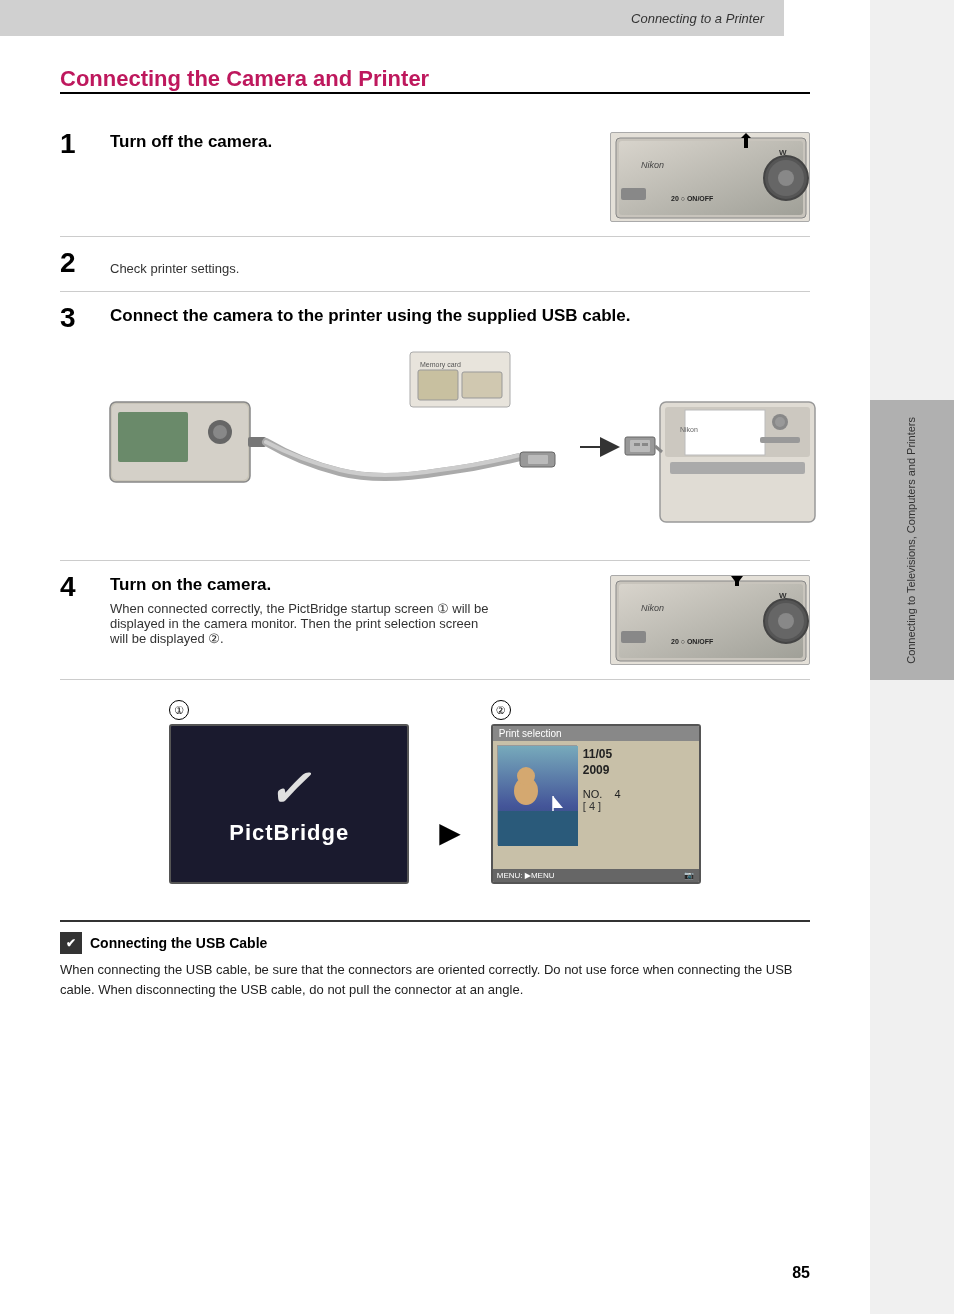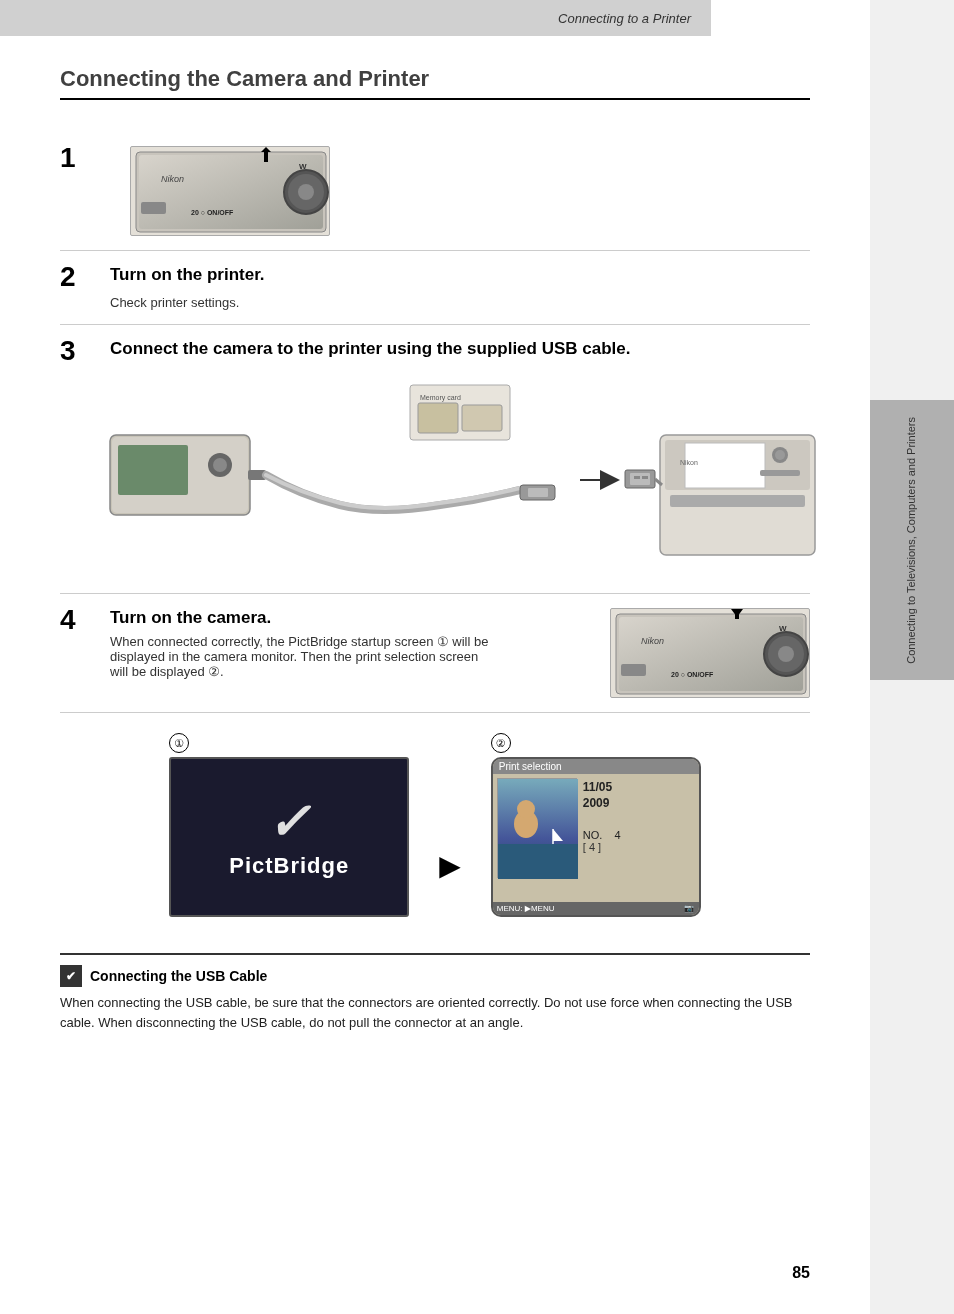--- a/index.html
+++ b/index.html
@@ -17,21 +17,21 @@
       height: 1314px;
       background: #fff;
       position: absolute;
       left: 0;
       top: 0;
       padding: 0;
     }
 
     
     .header-bar {
-      width: 711px;
+      width: 784px;
       height: 36px;
       background: #d0d0d0;
       display: flex;
       align-items: center;
       justify-content: flex-end;
       padding-right: 20px;
     }
 
     .header-title {
       font-size: 13px;
@@ -41,24 +41,24 @@
 
     
     .content {
       padding: 30px 60px 30px 60px;
     }
 
     
     .main-heading {
       font-size: 22px;
       font-weight: bold;
-      color: #404040;
-      margin-bottom: 32px;
+      color: #be185d;
+      margin-bottom: 24px;
       border-bottom: 2px solid #000;
-      padding-bottom: 6px;
+      padding-bottom: 0;
     }
 
     
     .step-row {
       display: flex;
       align-items: flex-start;
       margin-bottom: 0;
       padding: 14px 0;
       border-bottom: 1px solid #ccc;
     }
@@ -165,21 +165,21 @@
       color: #000;
       margin: 0 10px;
       margin-top: 80px;
     }
 
     .print-selection-screen {
       width: 210px;
       height: 160px;
       background: #c8c0a8;
       border: 2px solid #555;
-      border-radius: 10px;
+      border-radius: 3px;
       position: relative;
       overflow: hidden;
     }
 
     .print-sel-header {
       background: #888;
       color: #fff;
       font-size: 10px;
       padding: 2px 6px;
     }
@@ -207,21 +207,21 @@
     .print-sel-date {
       font-size: 12px;
       color: #222;
       font-weight: bold;
       line-height: 1.3;
     }
 
     .print-sel-no {
       font-size: 11px;
       color: #222;
-      margin-top: 18px;
+      margin-top: 10px;
     }
 
     .print-sel-footer {
       position: absolute;
       bottom: 0;
       left: 0;
       right: 0;
       background: #666;
       color: #fff;
       font-size: 8px;
@@ -327,20 +327,23 @@
   <div class="header-bar">
     <span class="header-title">Connecting to a Printer</span>
   </div>
 
   <div class="content">
 
     <h1 class="main-heading">Connecting the Camera and Printer</h1>
 
     <div class="step-row">
       <div class="step-number">1</div>
+      <div class="step-content">
+        <div class="step-main-text">Turn off the camera.</div>
+      </div>
 
       <div class="step-image-right">
         <div class="step1-cam-container">
           <svg width="200" height="90" viewBox="0 0 200 90">
 
             <rect x="5" y="5" width="190" height="80" rx="4" fill="#c8c4bc" stroke="#888" stroke-width="1"></rect>
 
             <rect x="8" y="8" width="184" height="74" rx="3" fill="url(#cam1grad)" stroke="none"></rect>
             <defs>
               <linearGradient id="cam1grad" x1="0" y1="0" x2="1" y2="1">
@@ -364,21 +367,20 @@
 
             <text x="30" y="35" font-size="9" fill="#444" font-family="Arial" font-style="italic">Nikon</text>
           </svg>
         </div>
       </div>
     </div>
 
     <div class="step-row">
       <div class="step-number">2</div>
       <div class="step-content">
-        <div class="step-main-text">Turn on the printer.</div>
         <div class="step-sub-text">Check printer settings.</div>
       </div>
     </div>
 
     <div style="padding: 14px 0; border-bottom: 1px solid #ccc;">
       <div style="display:flex; align-items:flex-start;">
         <div class="step-number">3</div>
         <div class="step-content">
           <div class="step-main-text">Connect the camera to the printer using the supplied USB cable.</div>
         </div>

